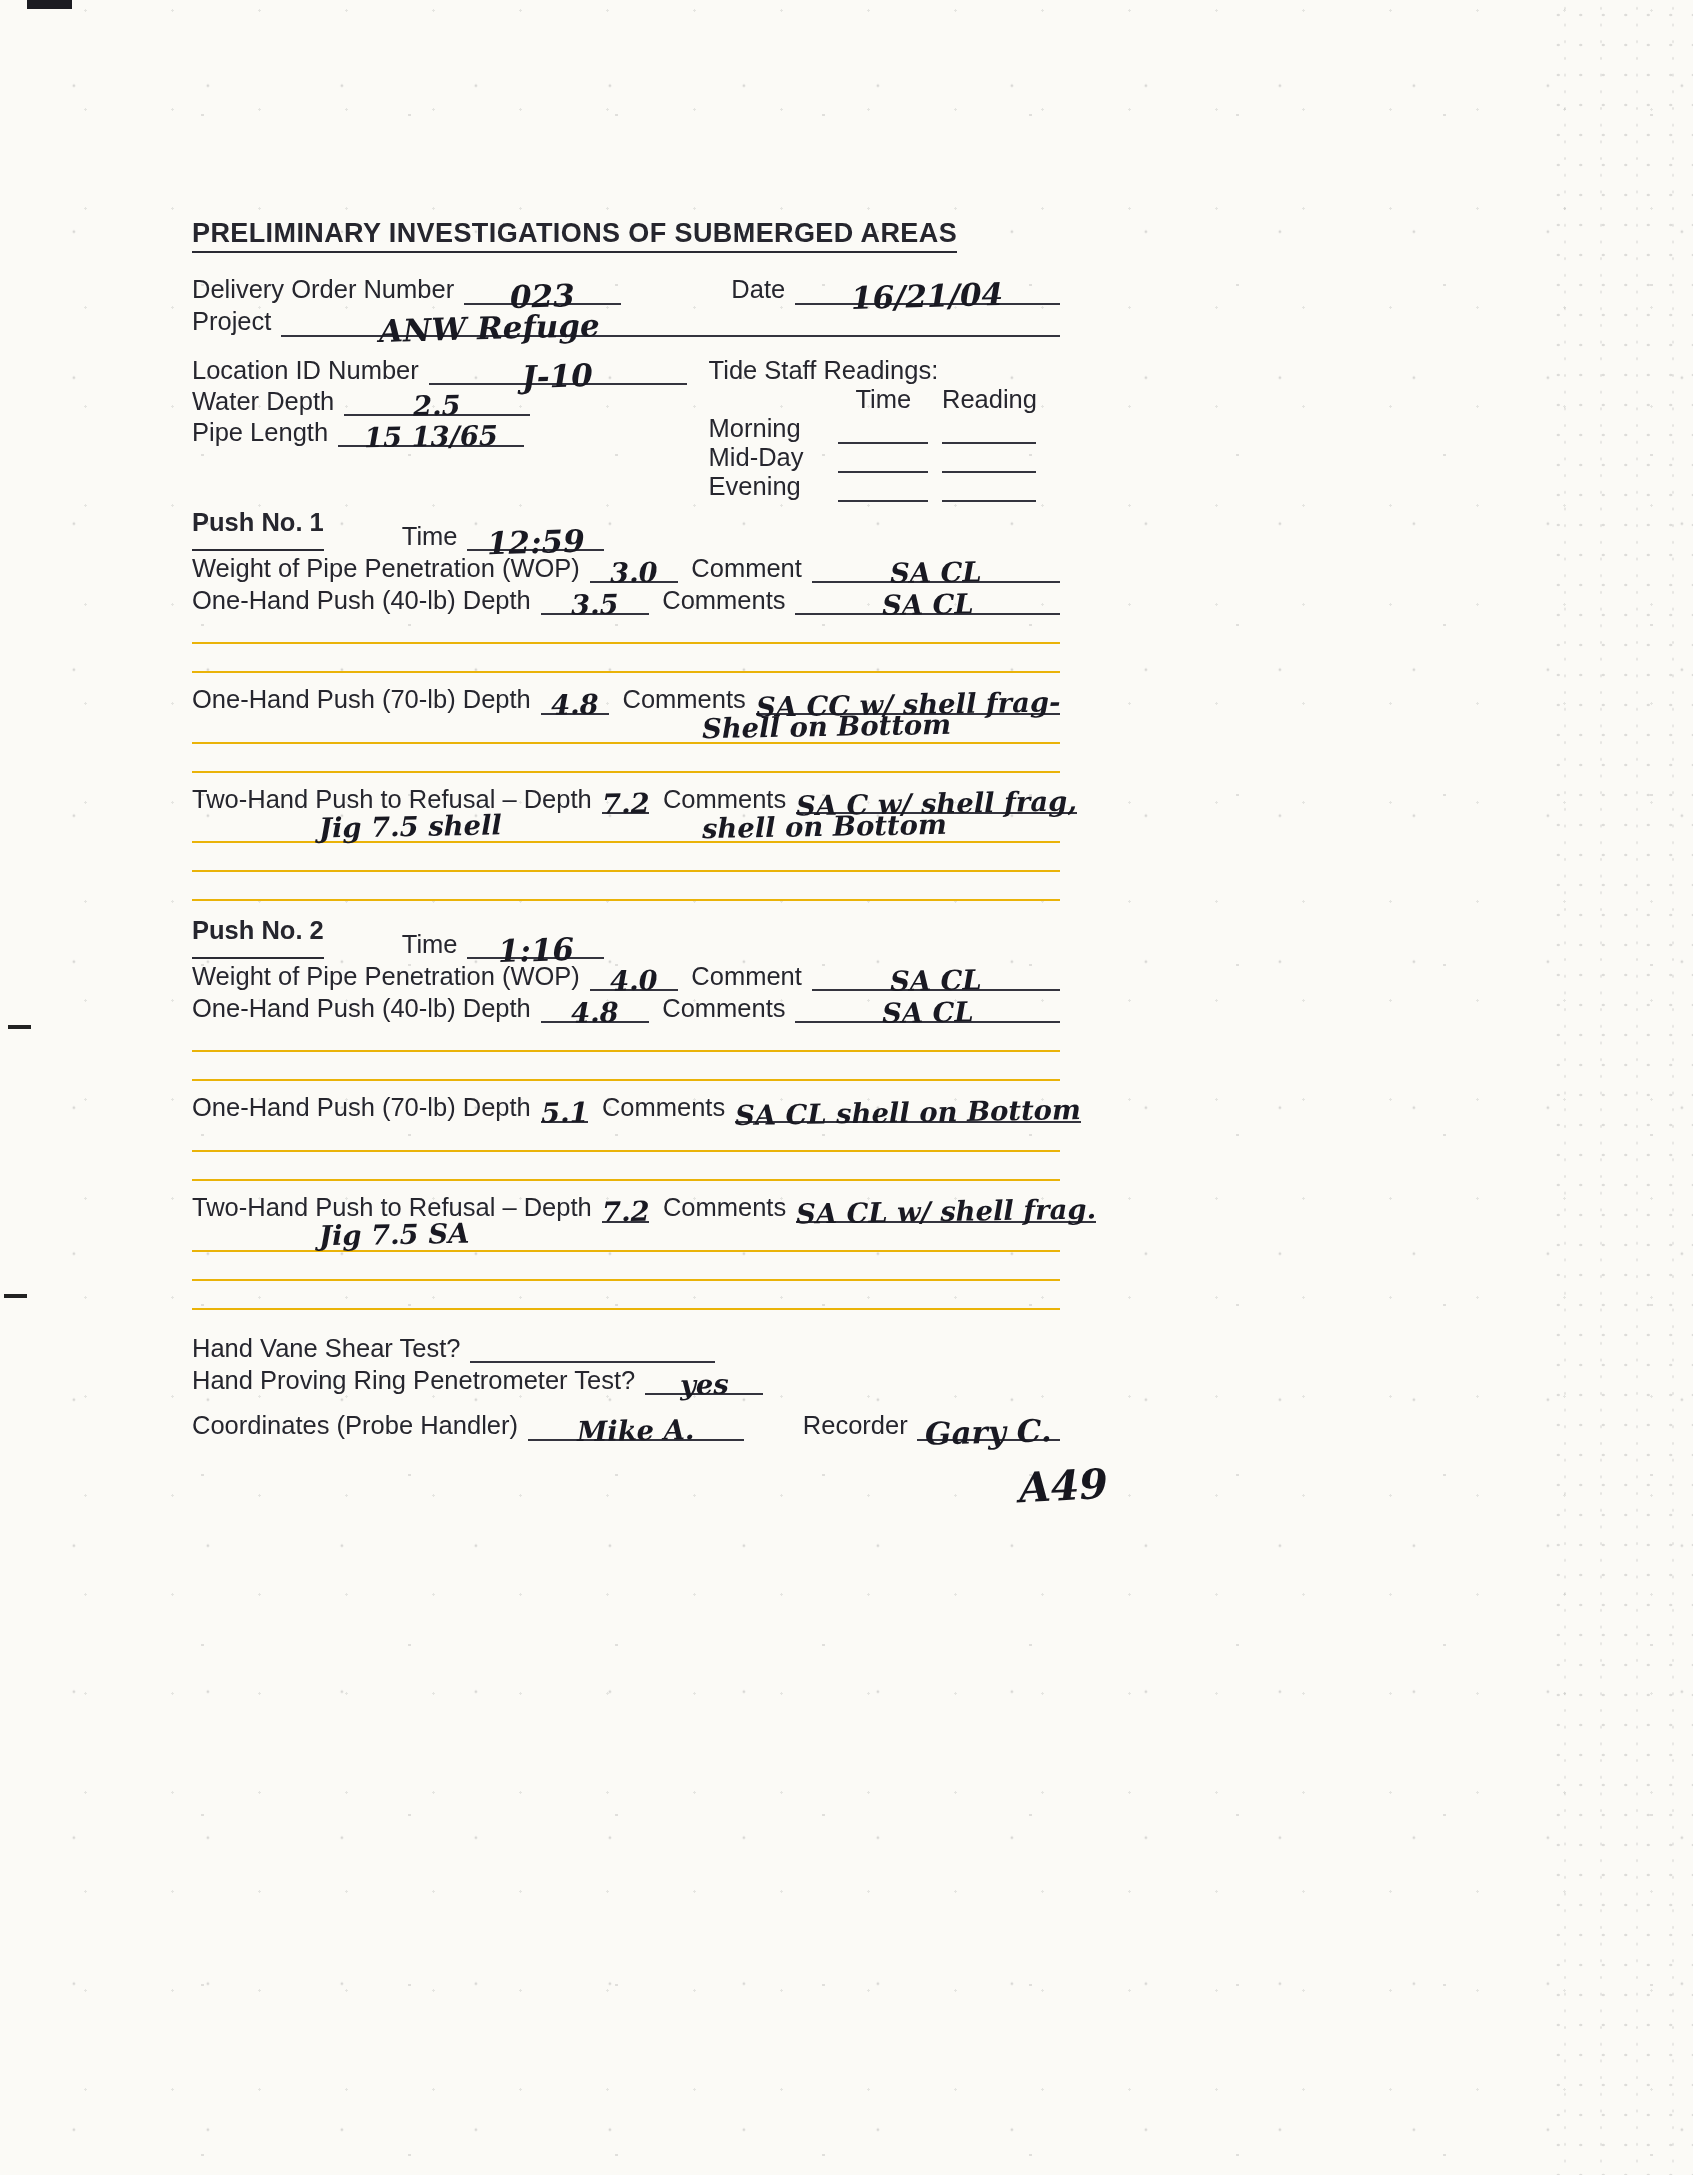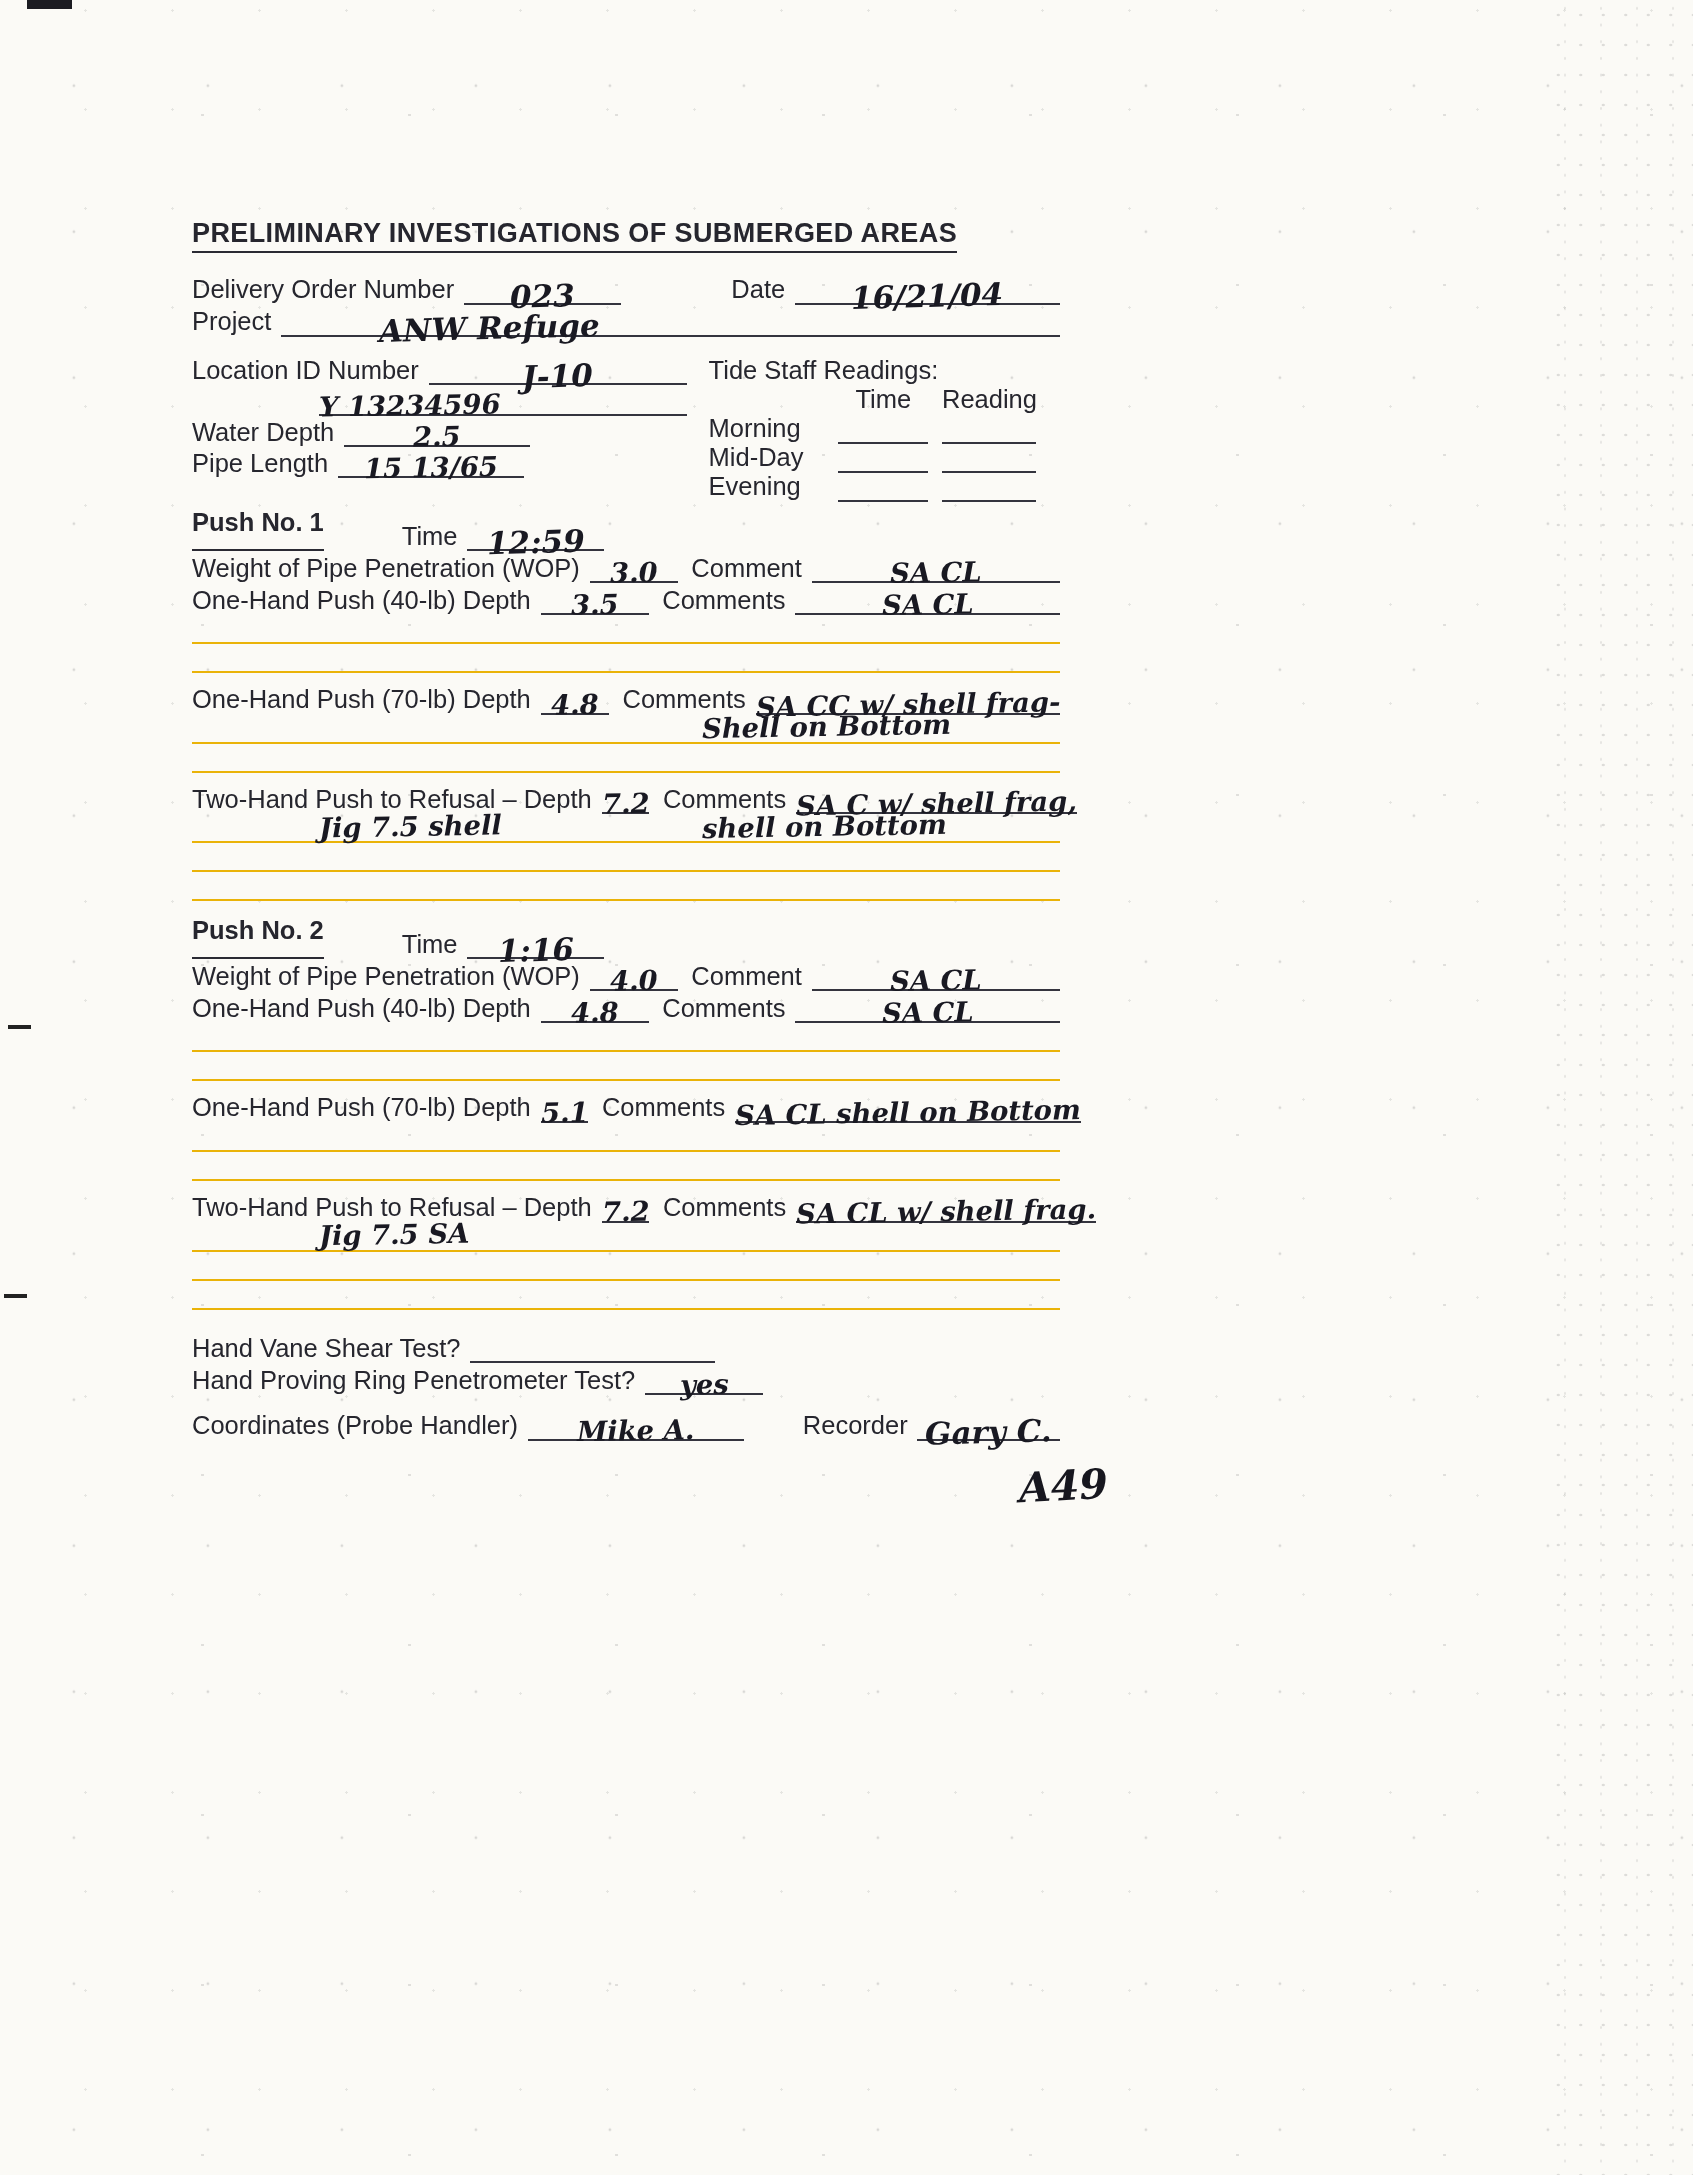--- a/index.html
+++ b/index.html
@@ -123,23 +123,20 @@
     <span class="field fill left"><span class="hw big indent">ANW Refuge</span></span>
   </div>
 
   <div class="two-col">
     <div class="loc-col">
       <div class="frow">
         <span class="lbl">Location ID Number</span>
         <span class="field fill"><span class="hw big">J-10</span></span>
       </div>
       <div class="frow">
-        <span class="field fill left y-indent"><span class="hw">Y 13234596</span></span>
-      </div>
-      <div class="frow">
         <span class="lbl">Water Depth</span>
         <span class="field w190"><span class="hw">2.5</span></span>
       </div>
       <div class="frow">
         <span class="lbl">Pipe Length</span>
         <span class="field w190"><span class="hw">15 13/65</span></span>
       </div>
     </div>
 
     <div class="tide-col">

